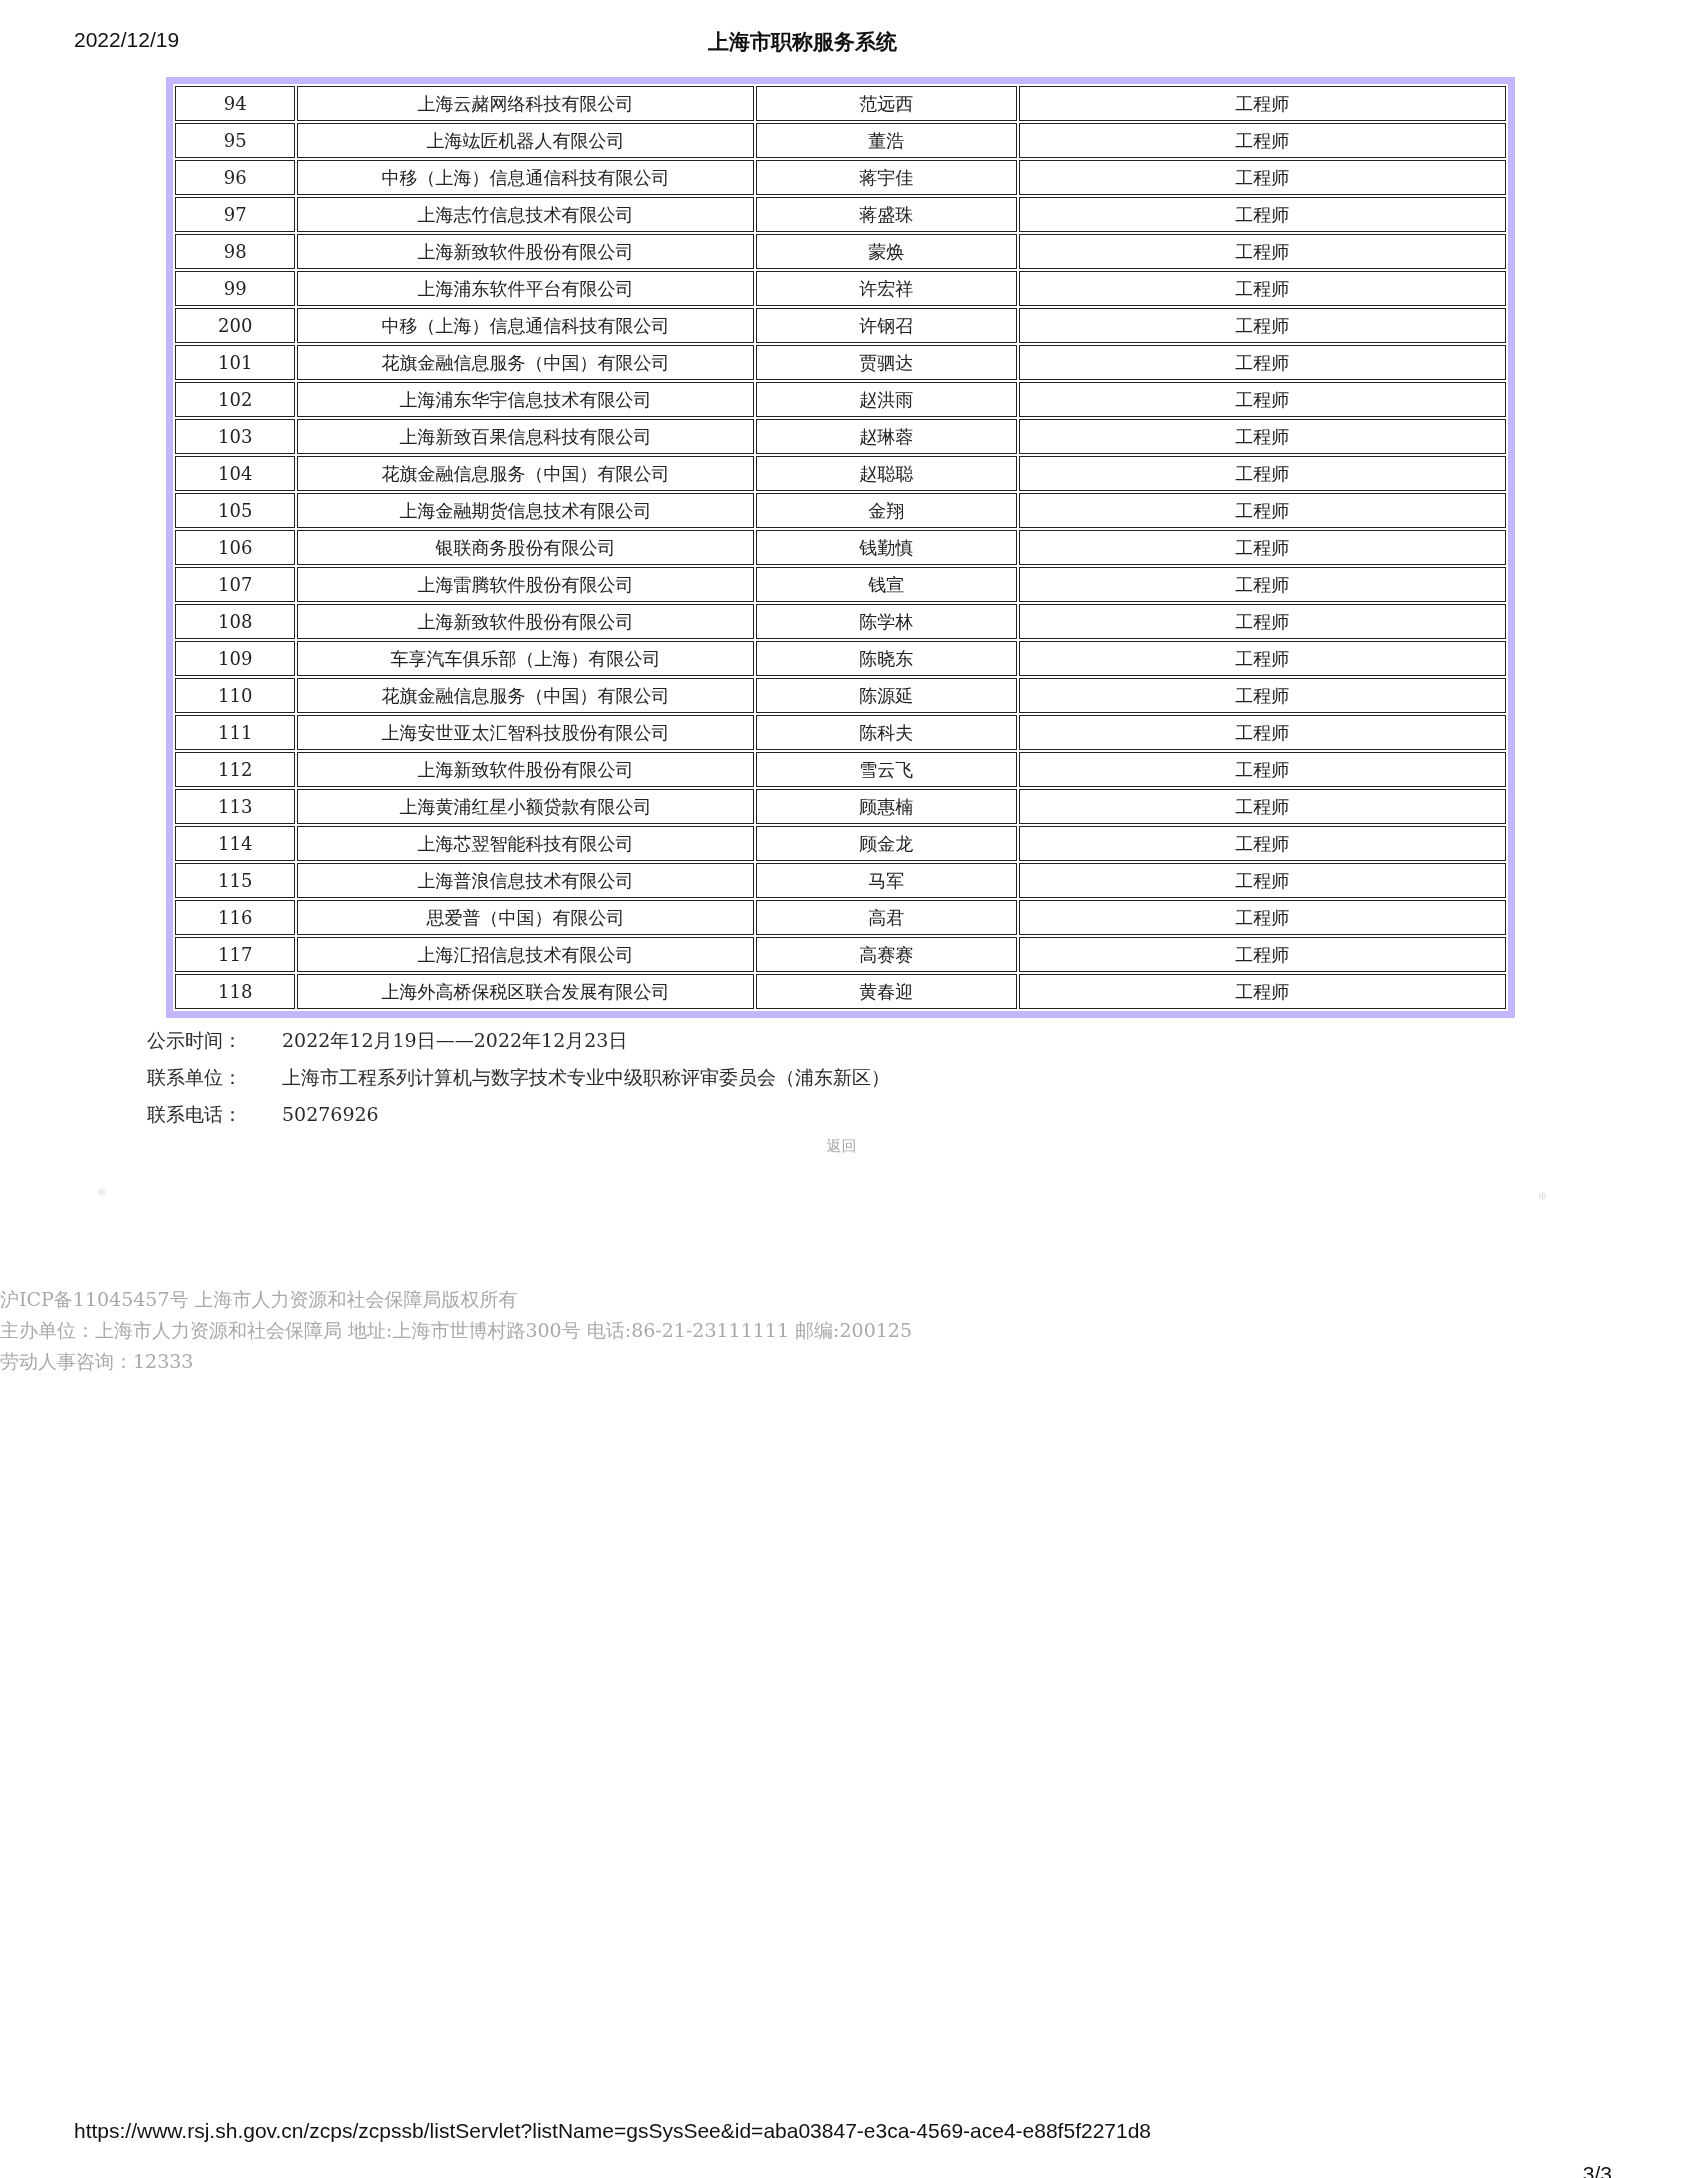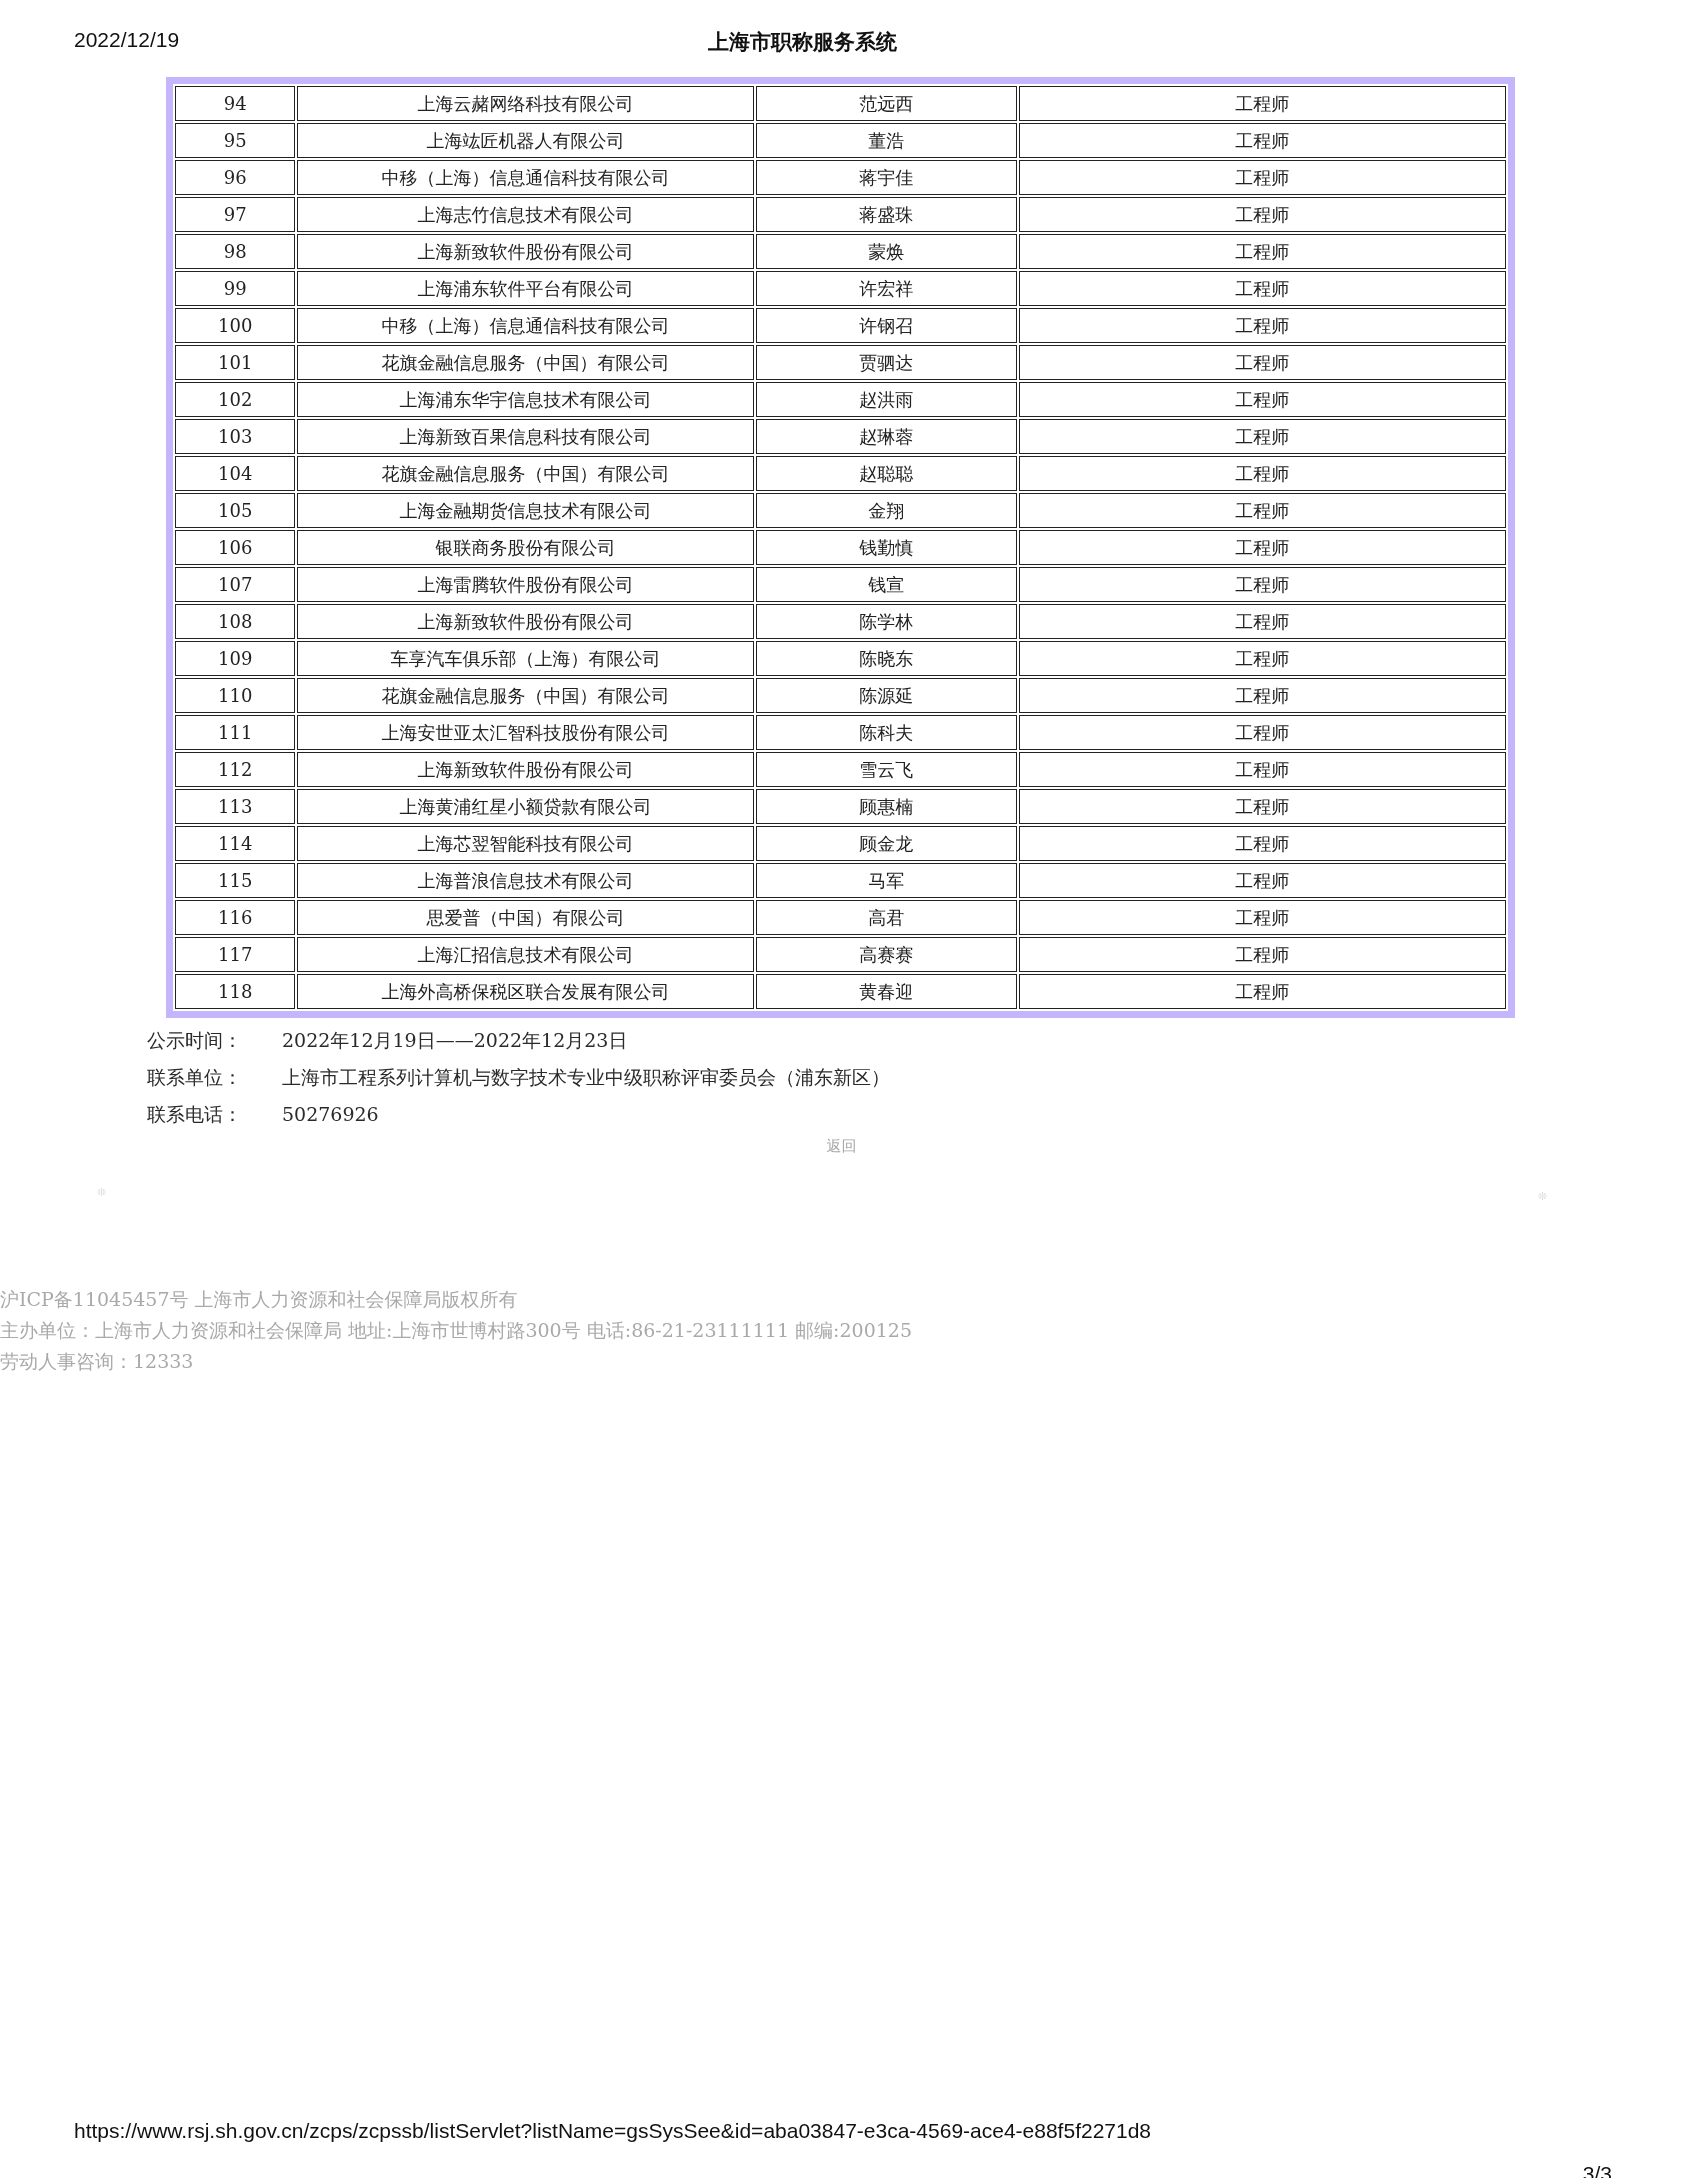--- a/index.html
+++ b/index.html
@@ -100,21 +100,21 @@
         <td>蒙焕</td>
         <td>工程师</td>
       </tr>
       <tr>
         <td>99</td>
         <td>上海浦东软件平台有限公司</td>
         <td>许宏祥</td>
         <td>工程师</td>
       </tr>
       <tr>
-        <td>100</td>
+        <td>200</td>
         <td>中移（上海）信息通信科技有限公司</td>
         <td>许钢召</td>
         <td>工程师</td>
       </tr>
       <tr>
         <td>101</td>
         <td>花旗金融信息服务（中国）有限公司</td>
         <td>贾驷达</td>
         <td>工程师</td>
       </tr>

